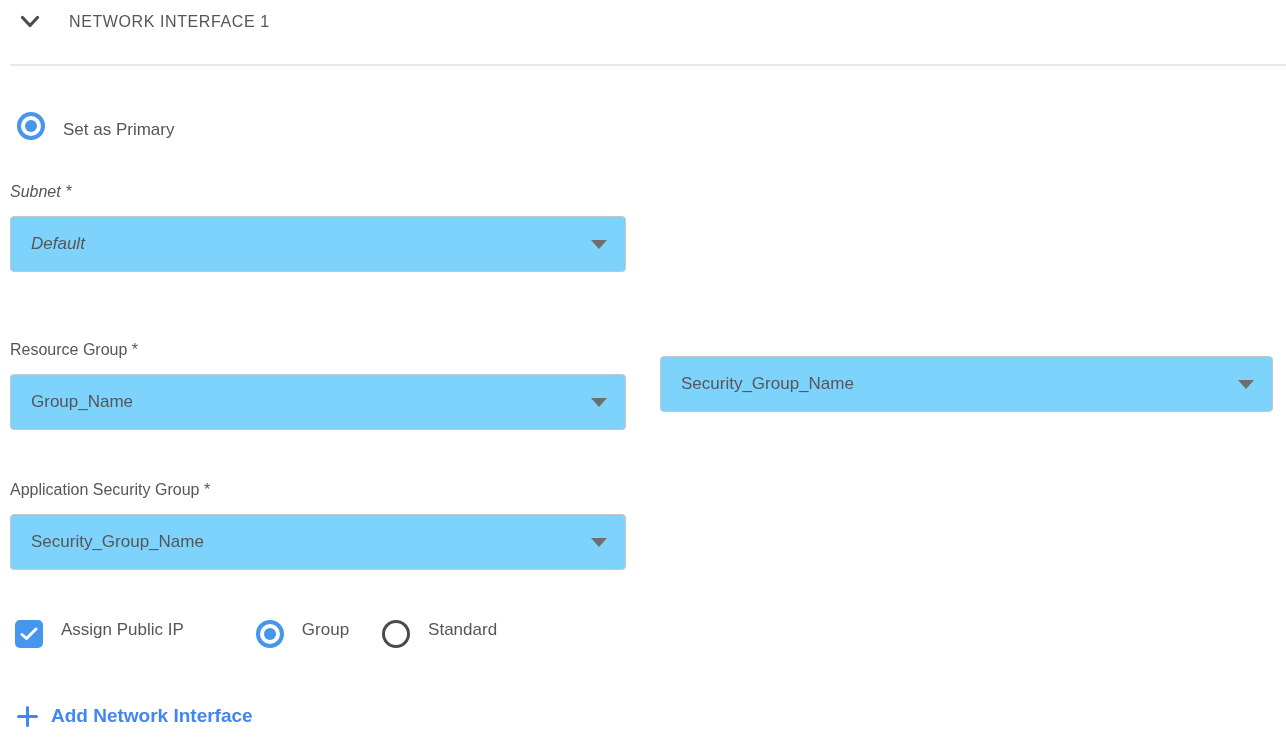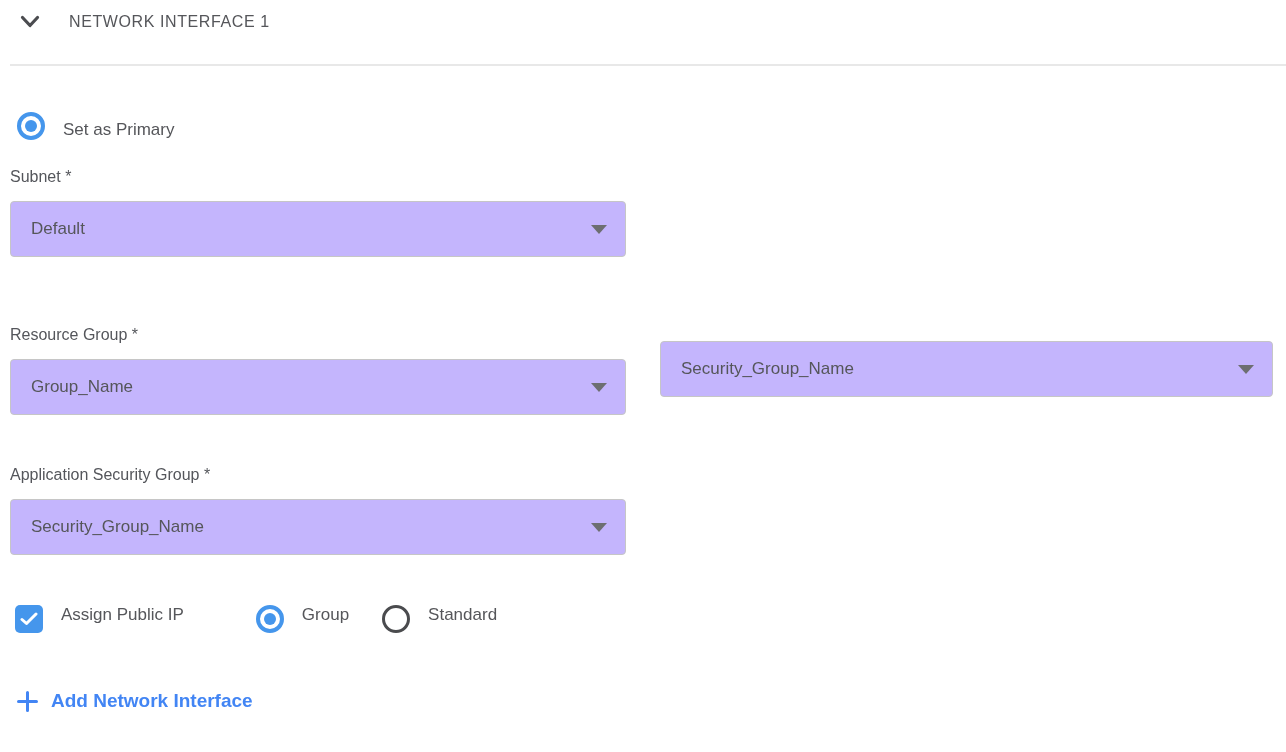--- a/index.html
+++ b/index.html
@@ -56,31 +56,31 @@
 
   
   .field { margin-left: 10px; }
   .field-label {
     font-size: 16px; color: #54565b; line-height: 18px; height: 18px;
   }
   .select-box {
     margin-top: 15px; height: 56px; width: 616px;
     border: 1px solid #c6c6c6; border-radius: 4px;
     display: flex; align-items: center; position: relative;
-    cursor: pointer; background: #c4b5fd;
+    cursor: pointer; background: #7dd3fc;
   }
   .select-value { margin-left: 20px; font-size: 17px; color: #55565a; }
   .caret {
     position: absolute; right: 18px; top: 50%; margin-top: -4px;
     width: 0; height: 0;
     border-left: 8px solid transparent; border-right: 8px solid transparent;
     border-top: 9px solid #6d6e71;
   }
 
-  .field-subnet { margin-top: 28px; }
+  .field-subnet { margin-top: 43px; font-style: italic; }
   .field-grid { margin-top: 69px; display: flex; }
   .field-right { margin-left: 34px; }
   .field-right .select-box { width: 613px; }
   .field-asg { margin-top: 51px; }
 
   
   .options-row {
     margin: 50px 0 0 15px; height: 30px;
     display: flex; 
   }

